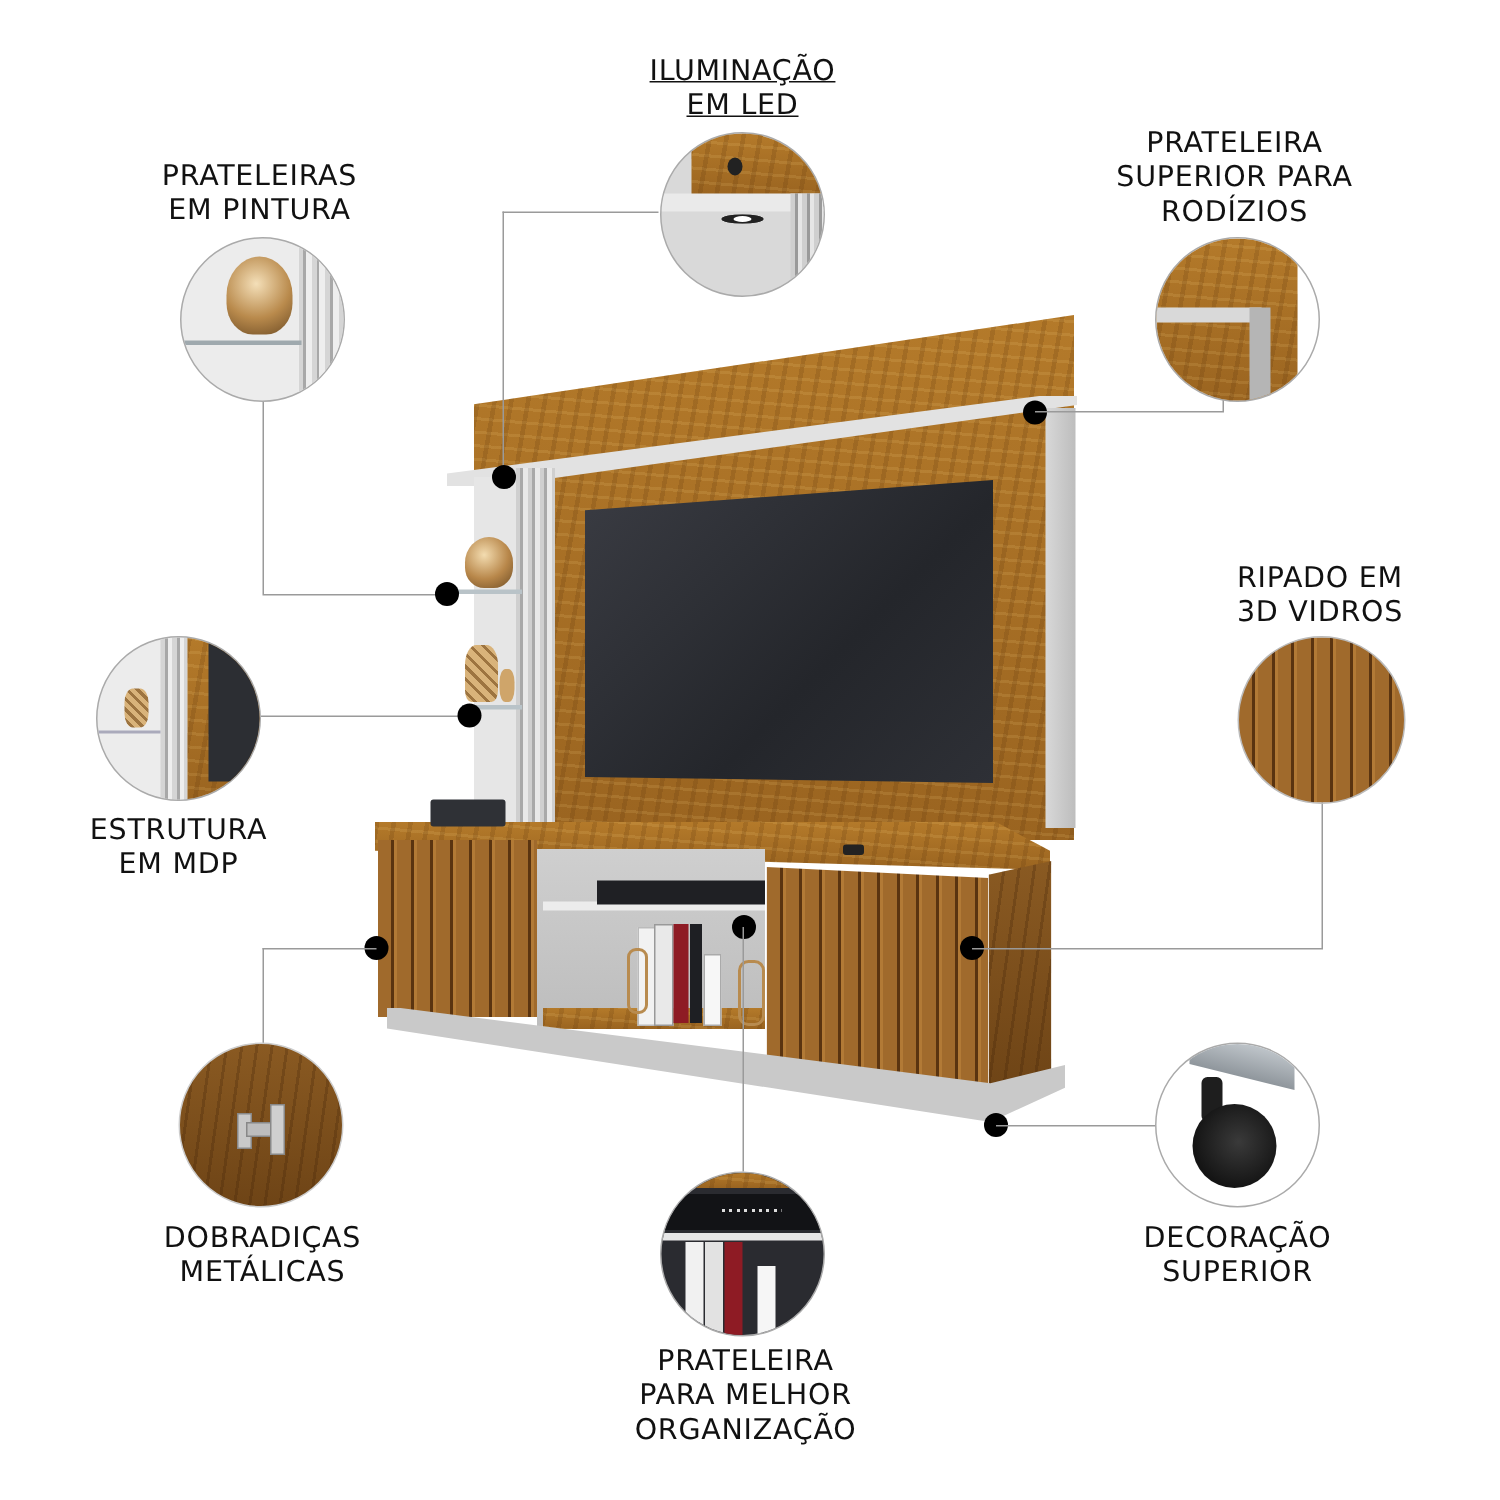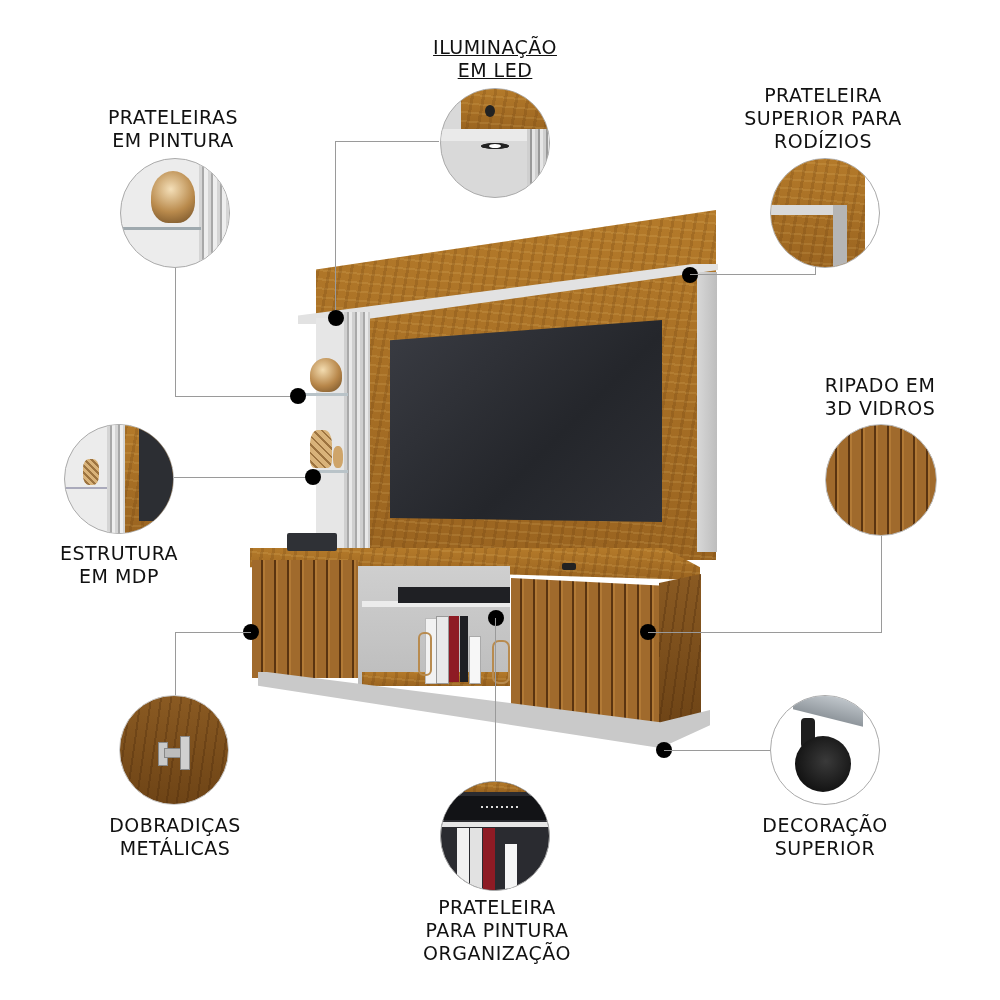--- a/index.html
+++ b/index.html
@@ -199,16 +199,16 @@
     <div class="abs" style="left:0;top:14px;width:110px;height:24px;background:#121316;"></div>
     <div class="abs" style="left:40px;top:24px;width:40px;height:2px;background:repeating-linear-gradient(90deg,#ddd 0 2px,transparent 2px 5px);"></div>
     <div class="abs" style="left:0;top:40px;width:110px;height:5px;background:#e6e6e6;"></div>
     <div class="abs" style="left:16px;top:46px;width:12px;height:64px;background:#f1f1f1;"></div>
     <div class="abs" style="left:29px;top:46px;width:12px;height:64px;background:#e2e2e2;"></div>
     <div class="abs" style="left:42px;top:46px;width:12px;height:64px;background:#8e1b24;"></div>
     <div class="abs" style="left:64px;top:62px;width:12px;height:48px;background:#f6f6f6;"></div>
   </div>
   <div class="label" style="left:497px;top:896px;">
     <span>PRATELEIRA</span>
-    <span>PARA PINTURA</span>
+    <span>PARA MELHOR</span>
     <span>ORGANIZAÇÃO</span>
   </div>
 </div>
 
 </body></html>

